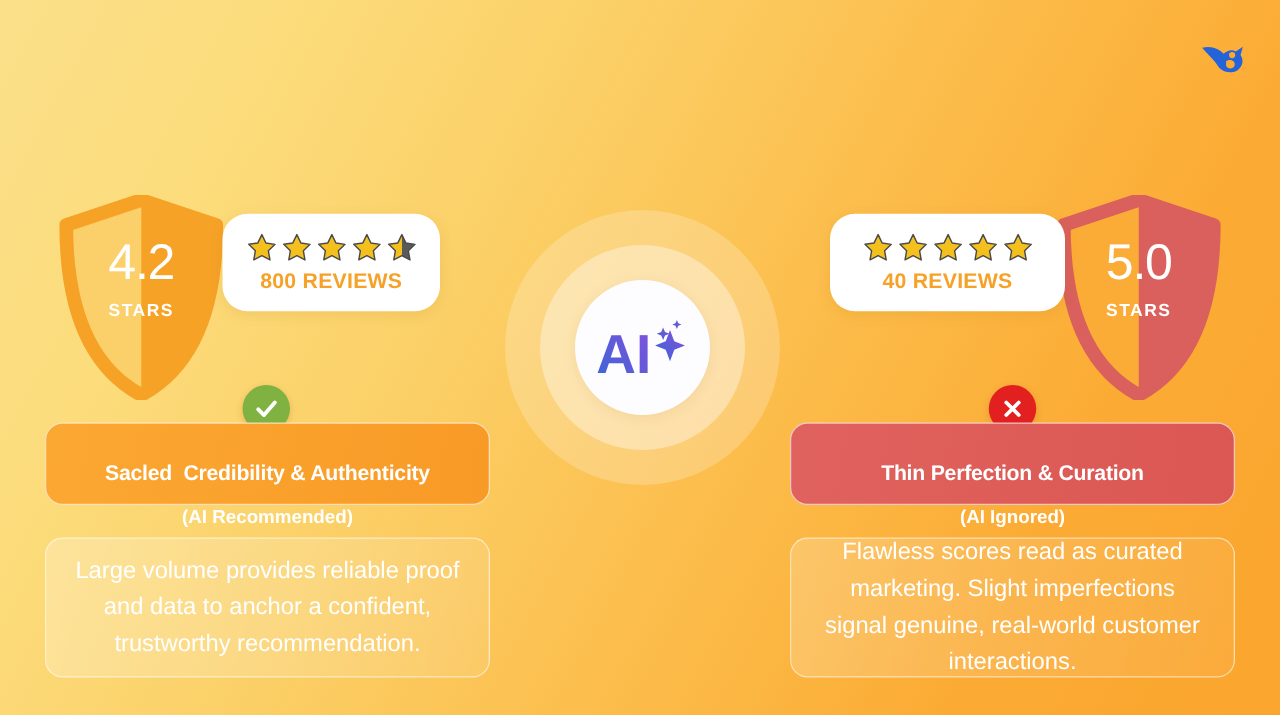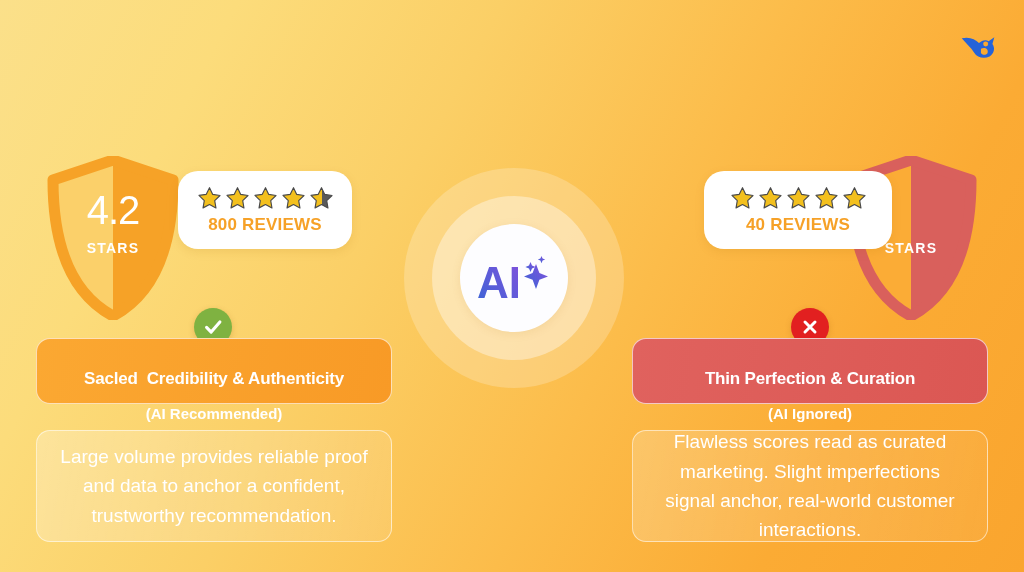--- a/index.html
+++ b/index.html
@@ -92,21 +92,21 @@
     background: #ffffff;
     border-radius: 20px;
     box-shadow: 0 3px 10px rgba(170,105,10,0.13);
     display: flex;
     flex-direction: column;
     align-items: center;
     justify-content: center;
     box-sizing: border-box;
   }
   .review-left  { left: 178px; top: 171px; width: 174px; height: 78px; }
-  .review-right { left: 664px; top: 171px; width: 188px; height: 78px; margin-left: 40px; }
+  .review-right { left: 664px; top: 171px; width: 188px; height: 78px; }
 
   .stars-row {
     display: flex;
     gap: 3px;
     margin-bottom: 4px;
   }
   .review-count {
     color: #F6A127;
     font-size: 17px;
     font-weight: bold;
@@ -301,20 +301,21 @@
         <clipPath id="clipShieldR">
           <path d="M67 4 L127 24 C127 92 108 138 67 160 C26 138 7 92 7 24 Z"></path>
         </clipPath>
       </defs>
       <g clip-path="url(#clipShieldR)">
         <rect x="0" y="0" width="67" height="164" fill="#FBAC36"></rect>
         <rect x="67" y="0" width="67" height="164" fill="#D9605C"></rect>
       </g>
       <path d="M67 4 L127 24 C127 92 108 138 67 160 C26 138 7 92 7 24 Z" fill="none" stroke="#D9605C" stroke-width="11" stroke-linejoin="round"></path>
     </svg>
+    <div class="shield-label shield-score">5.0</div>
     <div class="shield-label shield-sub">STARS</div>
   </div>
 
   <div class="review-card review-right">
     <div class="stars-row">
       <svg width="25" height="25" viewBox="0 0 24 24">
           <path d="M12 1.6l3.1 6.5 7 1-5.1 5 1.2 7-6.2-3.3L5.8 21l1.2-7-5.1-5 7-1z" fill="#F3C01E" stroke="#4A4A4A" stroke-width="1.1" stroke-linejoin="round"></path>
         </svg>
       <svg width="25" height="25" viewBox="0 0 24 24">
           <path d="M12 1.6l3.1 6.5 7 1-5.1 5 1.2 7-6.2-3.3L5.8 21l1.2-7-5.1-5 7-1z" fill="#F3C01E" stroke="#4A4A4A" stroke-width="1.1" stroke-linejoin="round"></path>
@@ -346,15 +347,15 @@
     <svg width="20" height="20" viewBox="0 0 24 24" aria-hidden="true">
       <path d="M6 6 L18 18 M18 6 L6 18" fill="none" stroke="#fff" stroke-width="3.6" stroke-linecap="round"></path>
     </svg>
   </div>
   <div class="verdict verdict-right">
     <div class="verdict-title">Thin Perfection &amp; Curation</div>
     <div class="verdict-sub">(AI Ignored)</div>
   </div>
 
   <div class="desc desc-left">Large volume provides reliable proof and data to anchor a confident, trustworthy recommendation.</div>
-  <div class="desc desc-right">Flawless scores read as curated marketing. Slight imperfections signal anchor, real-world customer interactions.</div>
+  <div class="desc desc-right">Flawless scores read as curated marketing. Slight imperfections signal genuine, real-world customer interactions.</div>
 
 </div>
 
 </body></html>

